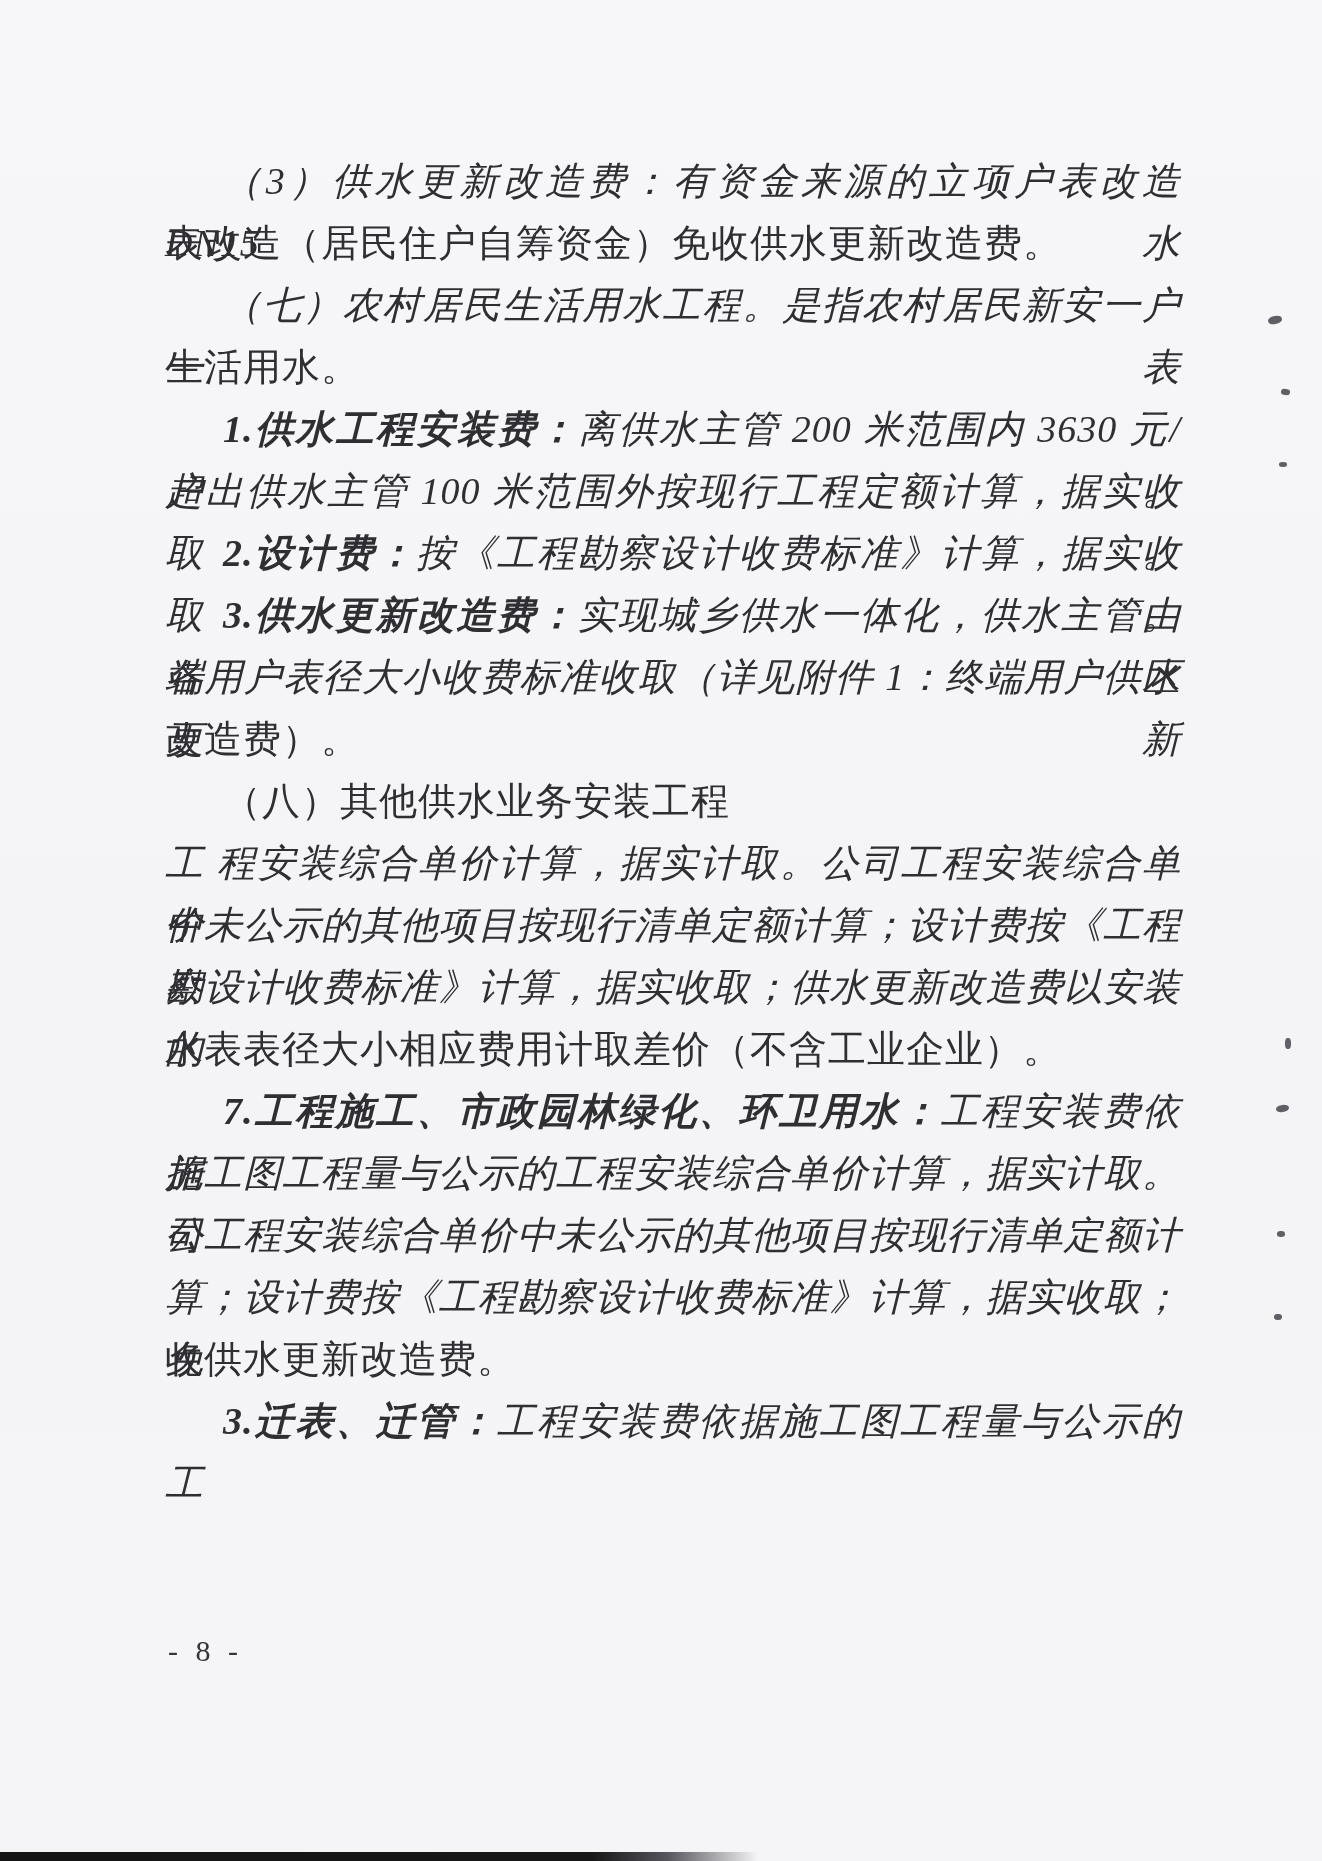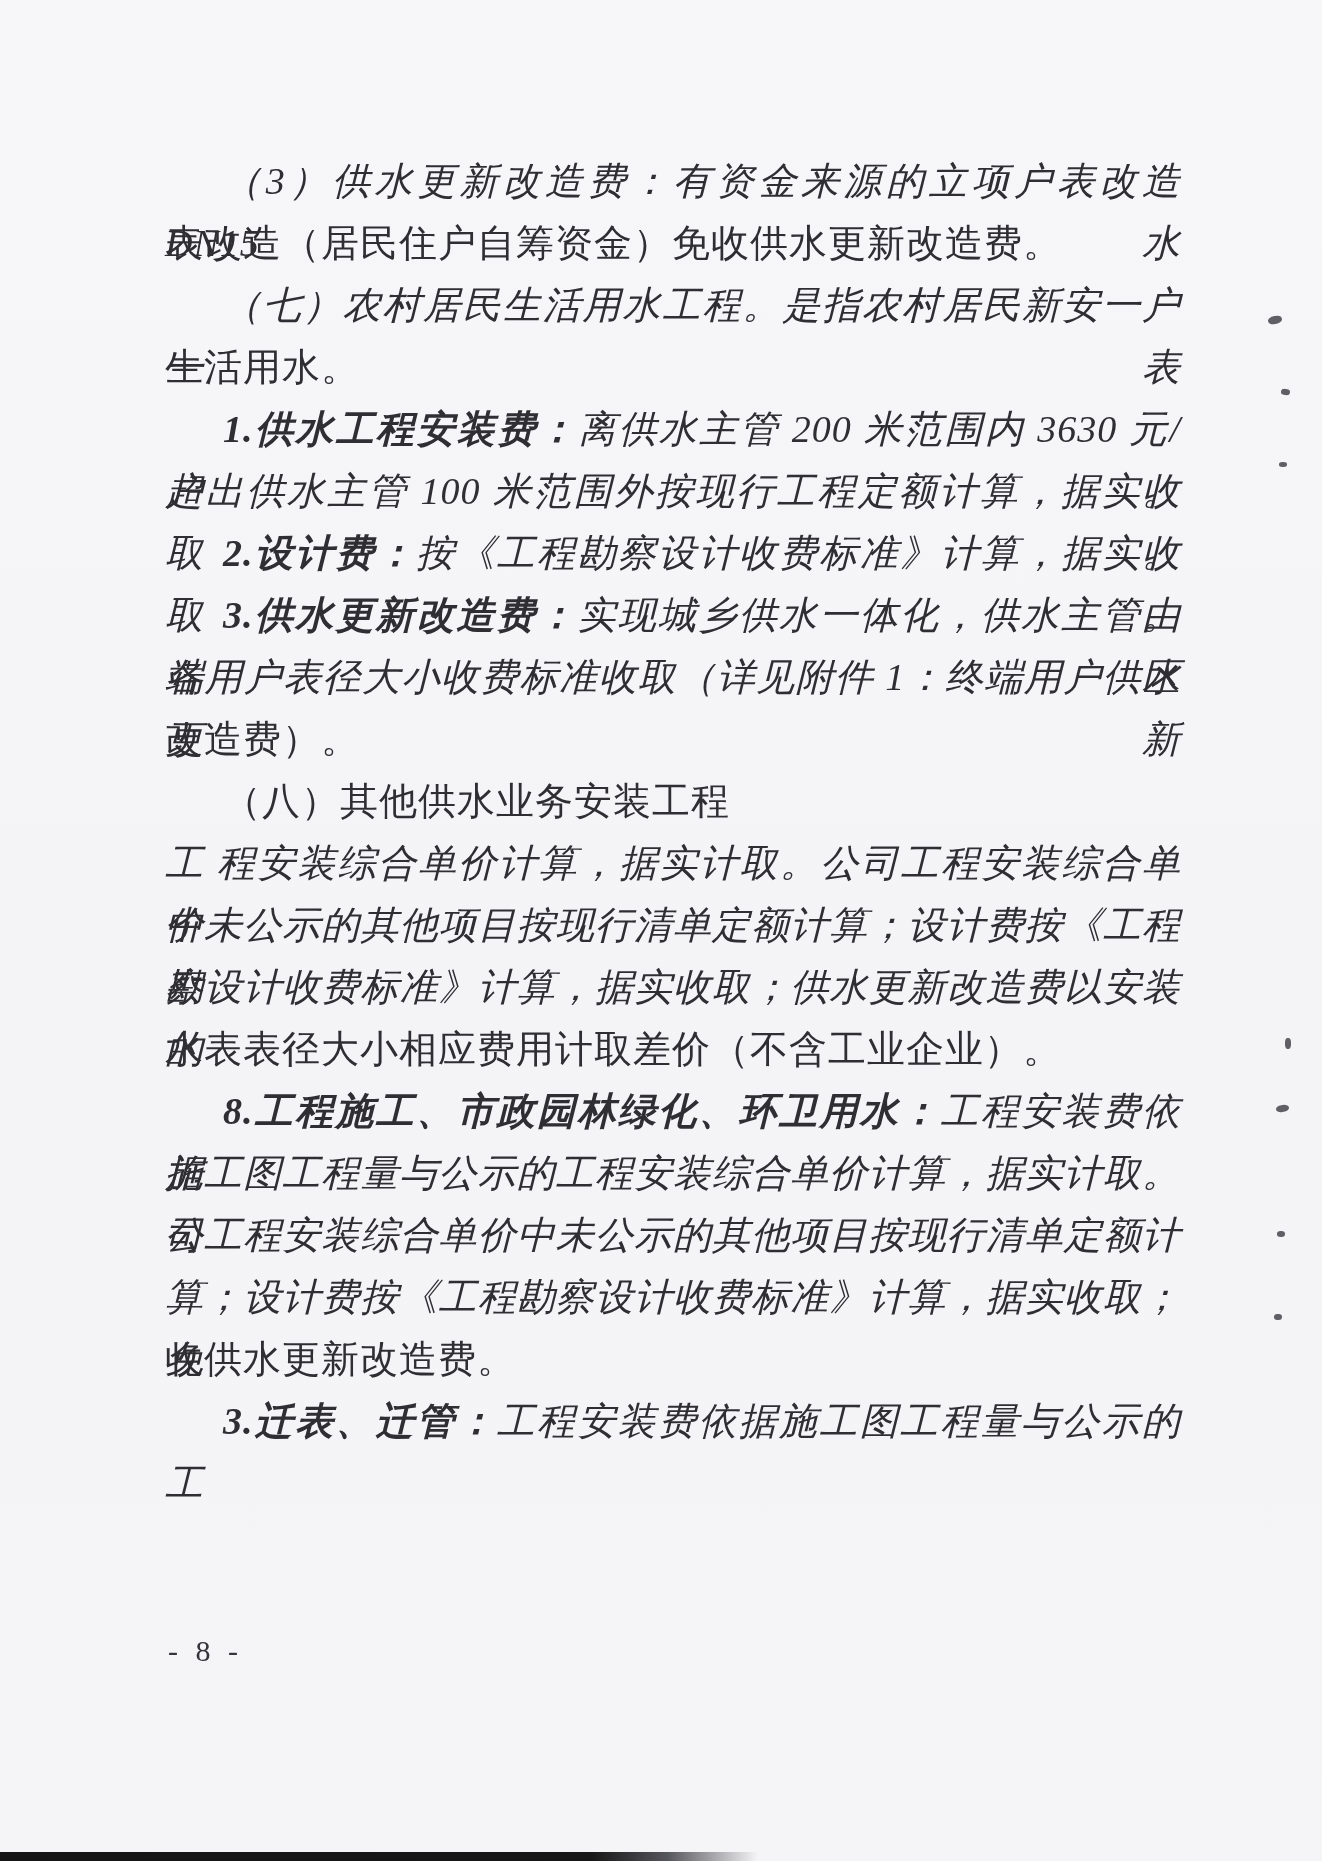--- a/index.html
+++ b/index.html
@@ -93,21 +93,21 @@
       <div class="line fill"><span>超出供水主管 100 米范围外按现行工程定额计算，据实收取。</span></div>
       <div class="line indent fill"><span class="bold">2.设计费：</span><span>按《工程勘察设计收费标准》计算，据实收取。</span></div>
       <div class="line indent fill"><span class="bold">3.供水更新改造费：</span><span>实现城乡供水一体化，供水主管由各区</span></div>
       <div class="line fill"><span>端用户表径大小收费标准收取（详见附件 1：终端用户供水更新</span></div>
       <div class="line"><span>改造费）。</span></div>
       <div class="line indent"><span>（八）其他供水业务安装工程</span></div>
       <div class="line fill"><span>工 程安装综合单价计算，据实计取。公司工程安装综合单价</span></div>
       <div class="line fill"><span>中未公示的其他项目按现行清单定额计算；设计费按《工程勘</span></div>
       <div class="line fill"><span>察设计收费标准》计算，据实收取；供水更新改造费以安装的</span></div>
       <div class="line"><span>水表表径大小相应费用计取差价（不含工业企业）。</span></div>
-      <div class="line indent fill"><span class="bold">8.工程施工、市政园林绿化、环卫用水：</span><span>工程安装费依据</span></div>
+      <div class="line indent fill"><span class="bold">7.工程施工、市政园林绿化、环卫用水：</span><span>工程安装费依据</span></div>
       <div class="line fill"><span>施工图工程量与公示的工程安装综合单价计算，据实计取。公</span></div>
       <div class="line fill"><span>司工程安装综合单价中未公示的其他项目按现行清单定额计</span></div>
       <div class="line fill"><span>算；设计费按《工程勘察设计收费标准》计算，据实收取；免</span></div>
       <div class="line"><span>收供水更新改造费。</span></div>
       <div class="line indent fill"><span class="bold">3.迁表、迁管：</span><span>工程安装费依据施工图工程量与公示的工</span></div>
     </div>
   <div class="page-number">- 8 -</div>
   <div class="scan-bar"></div>
   <div class="speck s1"></div>
   <div class="speck s2"></div>

